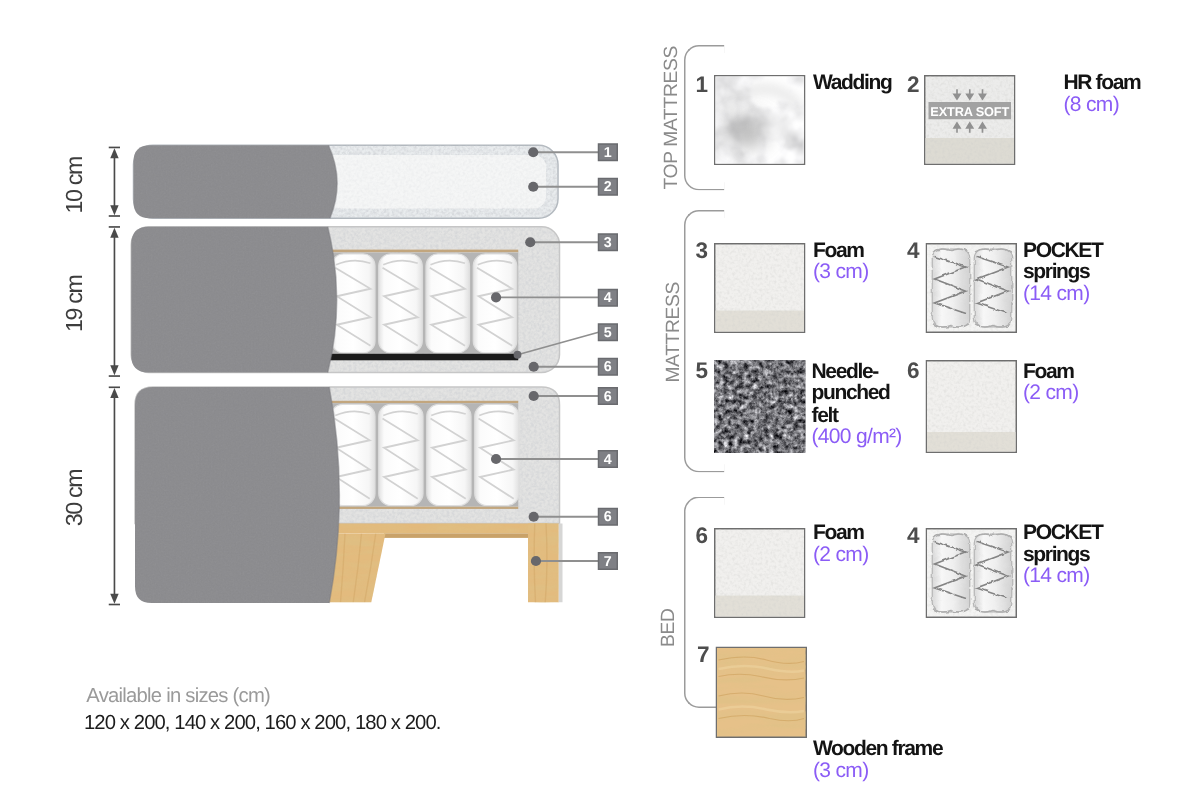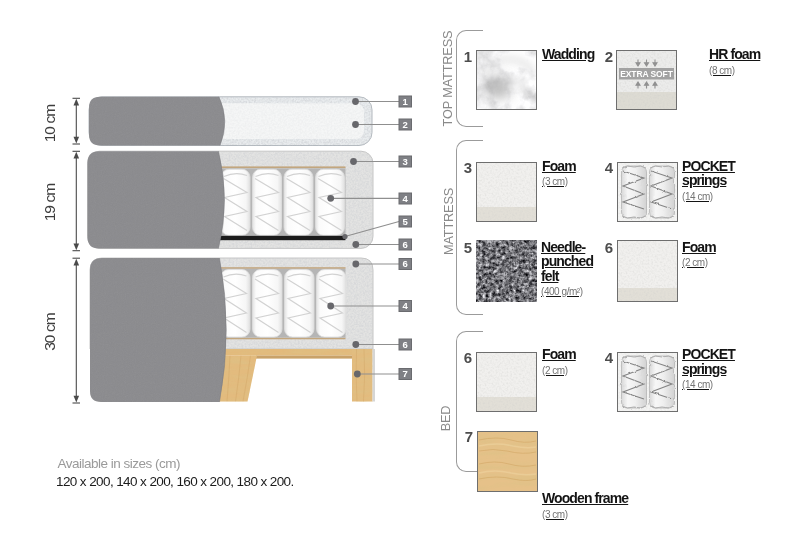--- a/index.html
+++ b/index.html
@@ -1,20 +1,20 @@
 <!DOCTYPE html>
 <html><head>
 <meta charset="utf-8">
 <style>
   html,body{margin:0;padding:0;}
   body{width:800px;height:533px;background:#ffffff;font-family:"Liberation Sans",sans-serif;position:relative;overflow:hidden;}
   .abs{position:absolute;}
   .num{font-weight:bold;font-size:15px;color:#4d4d4d;text-align:right;width:14px;}
-  .ttl{font-weight:bold;font-size:14px;line-height:14.5px;color:#141414;letter-spacing:-0.9px;white-space:nowrap;text-decoration:underline;}
-  .sub{font-weight:normal;font-size:10px;line-height:14.5px;color:#737373;letter-spacing:-0.45px;}
+  .ttl{font-weight:bold;font-size:14px;line-height:14.5px;color:#141414;letter-spacing:-0.9px;white-space:nowrap;}
+  .sub{font-weight:normal;font-size:14px;line-height:14.5px;color:#8b5cf6;letter-spacing:-0.45px;}
   .sect{color:#8a8a8a;font-size:12.8px;letter-spacing:-0.2px;white-space:nowrap;transform:rotate(-90deg);transform-origin:center;}
   .bracket{border:1.6px solid #9b9b9b;border-right:none;border-radius:10px 0 0 10px;}
 </style>
 </head>
 <body>
 
 <svg class="abs" style="left:0;top:0" width="440" height="533" viewBox="0 0 440 533">
 <defs>
   <filter id="spk" x="0%" y="0%" width="100%" height="100%">
     <feTurbulence type="fractalNoise" baseFrequency="0.55" numOctaves="2" seed="7"></feTurbulence>

